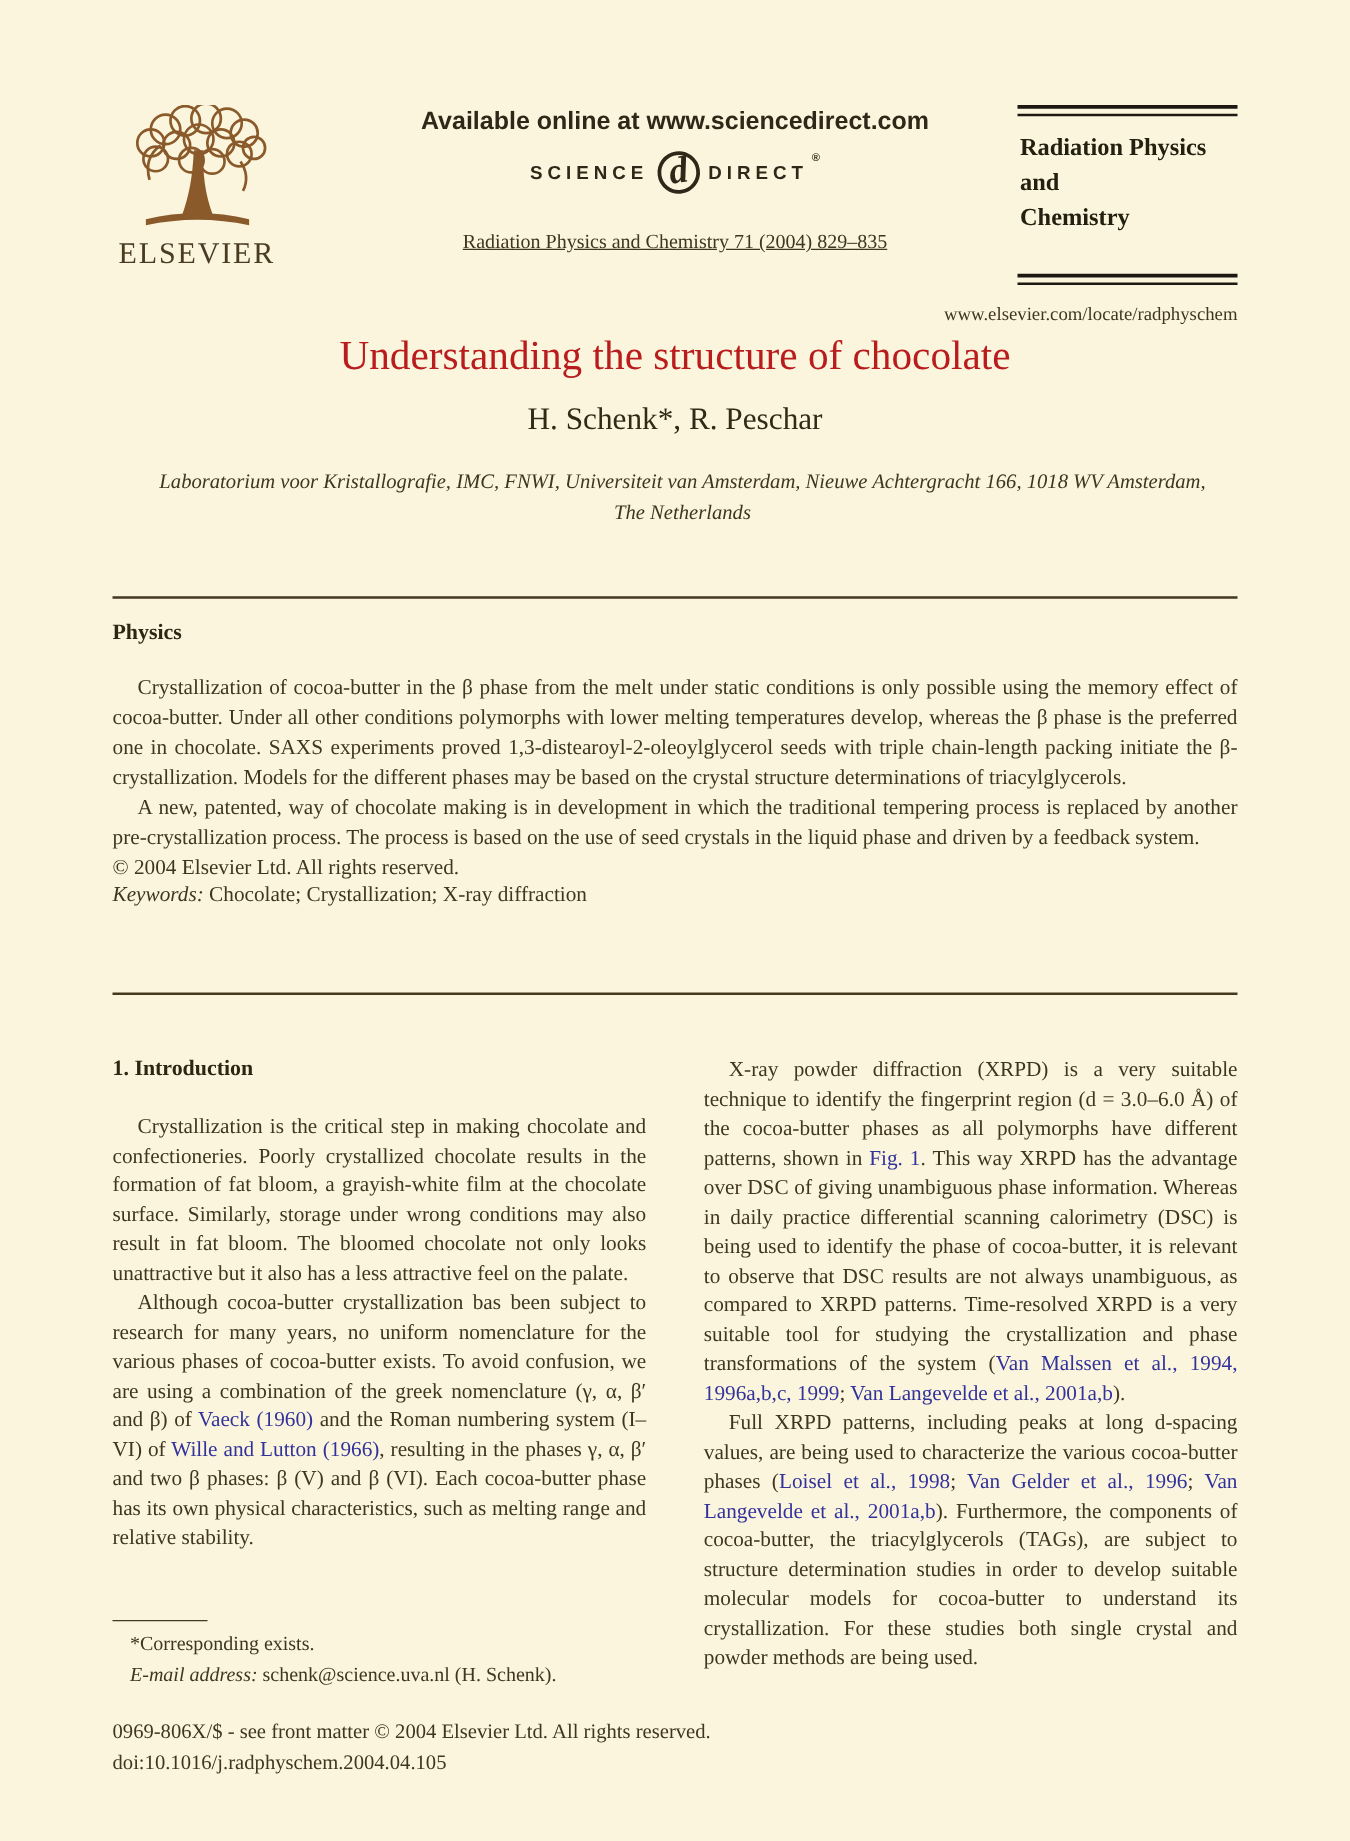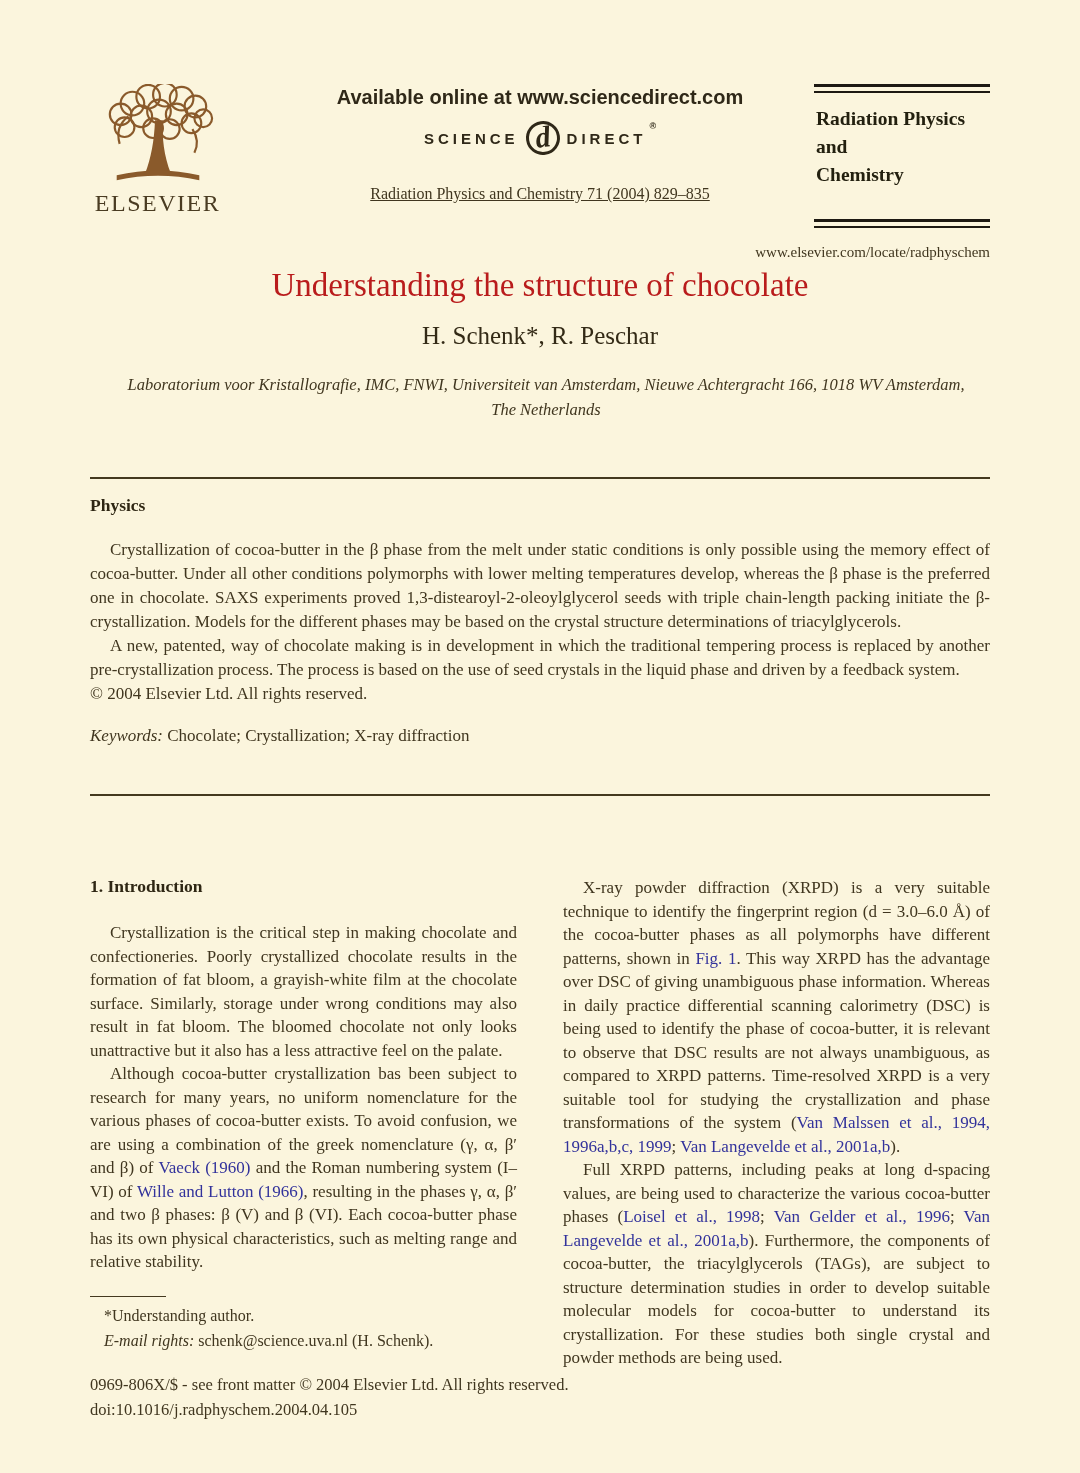--- a/index.html
+++ b/index.html
@@ -44,25 +44,25 @@
   .hrule { position:absolute; left:90px; width:900px; border-top:2px solid #44391f; }
   .rule-abstract-top { top:477px; }
   .rule-abstract-bottom { top:794px; }
 
   
   .abstract { position:absolute; top:495px; left:90px; width:900px; }
   .abstract-heading { font-weight:bold; font-size:17.5px; color:#2e2613; }
   .abstract p { margin:0; font-size:17px; line-height:24px; text-align:justify; }
   .abstract .p-first { margin-top:22px; text-indent:20px; }
   .abstract .p-indent { text-indent:20px; }
-  .keywords-line { margin-top:20px; font-size:17px; }
+  .keywords-line { margin-top:0; font-size:17px; }
   .keywords-label { font-style:italic; }
 
   
-  .columns { position:absolute; top:844px; left:90px; width:900px; display:flex; gap:46px;margin-top:32px; }
+  .columns { position:absolute; top:844px; left:90px; width:900px; display:flex; gap:46px; }
   .col { width:427px; }
   .col p { margin:0; font-size:17px; line-height:23.5px; text-align:justify; text-indent:20px; }
   .intro-heading { margin:0 0 24px 0; font-size:17.5px; font-weight:bold; color:#2e2613; }
   .cite { color:#32329b; }
 
   
   .footnote { position:absolute; top:1296px; left:90px; width:460px; font-size:16px; line-height:25px; background:#fbf5dd; }
   .footnote-rule { width:76px; border-top:1.5px solid #44391f; margin-bottom:6px; }
   .footnote div.fn-text { text-indent:14px; }
   .email-label { font-style:italic; }
@@ -156,23 +156,23 @@
       <p><span>Although cocoa-butter crystallization bas been subject to research for many years, no uniform nomenclature for the various phases of cocoa-butter exists. To avoid confusion, we are using a combination of the greek nomenclature (γ, α, β′ and β) of </span><span class="cite">Vaeck (1960)</span><span> and the Roman numbering system (I–VI) of </span><span class="cite">Wille and Lutton (1966)</span><span>, resulting in the phases γ, α, β′ and two β phases: β (V) and β (VI). Each cocoa-butter phase has its own physical characteristics, such as melting range and relative stability.</span></p>
     </div>
     <div class="col">
       <p><span>X-ray powder diffraction (XRPD) is a very suitable technique to identify the fingerprint region (d = 3.0–6.0 Å) of the cocoa-butter phases as all polymorphs have different patterns, shown in </span><span class="cite">Fig. 1</span><span>. This way XRPD has the advantage over DSC of giving unambiguous phase information. Whereas in daily practice differential scanning calorimetry (DSC) is being used to identify the phase of cocoa-butter, it is relevant to observe that DSC results are not always unambiguous, as compared to XRPD patterns. Time-resolved XRPD is a very suitable tool for studying the crystallization and phase transformations of the system (</span><span class="cite">Van Malssen et al., 1994, 1996a,b,c, 1999</span><span>; </span><span class="cite">Van Langevelde et al., 2001a,b</span><span>).</span></p>
       <p><span>Full XRPD patterns, including peaks at long d-spacing values, are being used to characterize the various cocoa-butter phases (</span><span class="cite">Loisel et al., 1998</span><span>; </span><span class="cite">Van Gelder et al., 1996</span><span>; </span><span class="cite">Van Langevelde et al., 2001a,b</span><span>). Furthermore, the components of cocoa-butter, the triacylglycerols (TAGs), are subject to structure determination studies in order to develop suitable molecular models for cocoa-butter to understand its crystallization. For these studies both single crystal and powder methods are being used.</span></p>
     </div>
   </div>
 
   <div class="footnote">
     <div class="footnote-rule"></div>
-    <div class="fn-text">*Understanding author.</div>
+    <div class="fn-text">*Corresponding exists.</div>
     <div class="fn-text">
-      <span class="email-label">E-mail rights:</span><span> schenk@science.uva.nl (H. Schenk).</span>
+      <span class="email-label">E-mail address:</span><span> schenk@science.uva.nl (H. Schenk).</span>
     </div>
   </div>
 
   <div class="footer">
     <div>0969-806X/$ - see front matter © 2004 Elsevier Ltd. All rights reserved.</div>
     <div>doi:10.1016/j.radphyschem.2004.04.105</div>
   </div>
 
 </div>
 

